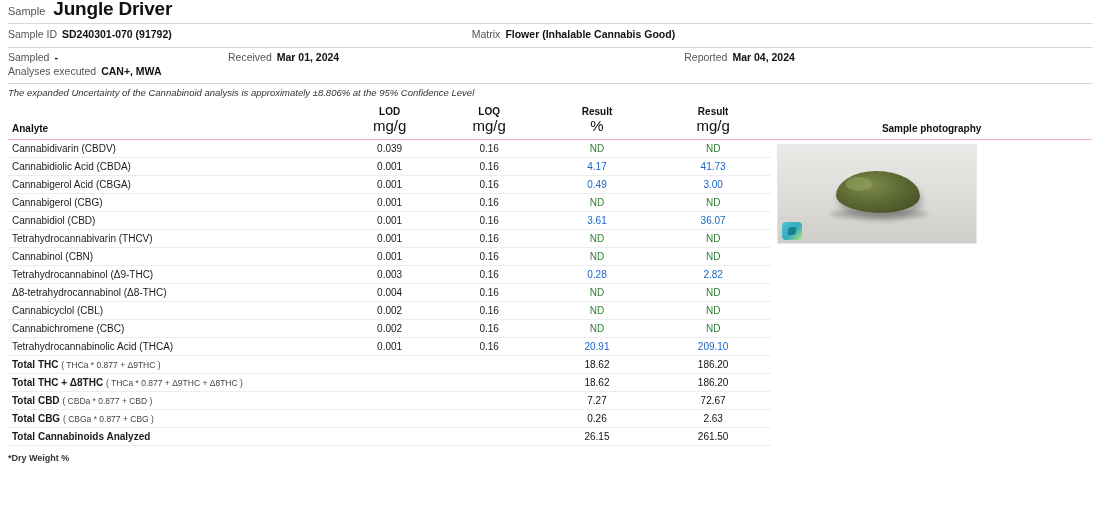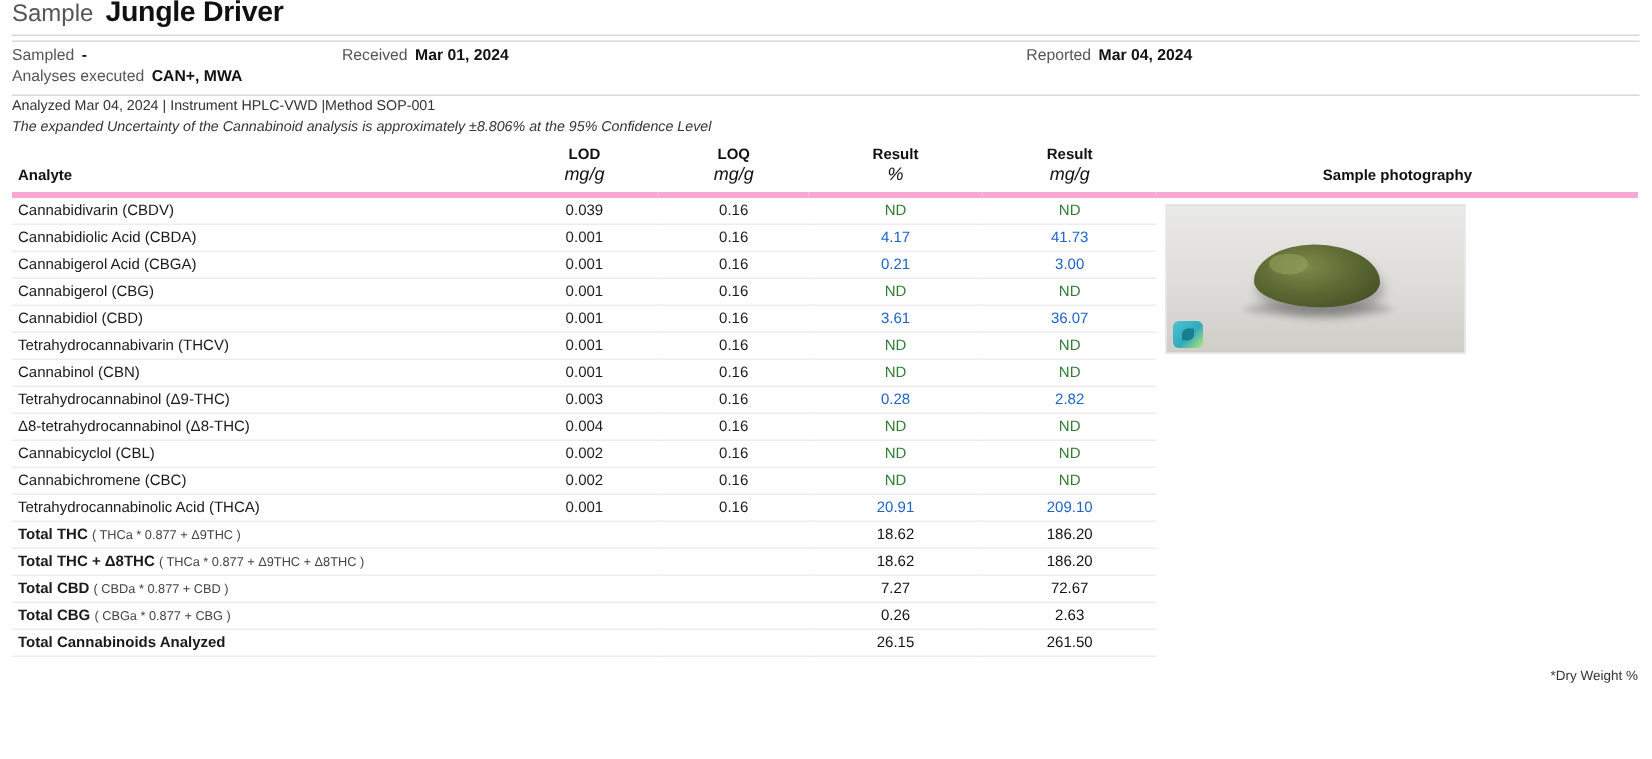--- a/index.html
+++ b/index.html
@@ -11,21 +11,21 @@
     color: #1a1a1a;
     overflow: hidden;
   }
   .page { position: relative; width: 1101px; height: 506px; padding: 0 8px; }
 
   
   .sample-head {
     display: flex; align-items: baseline; gap: 8px;
     padding-left: 0px; margin-top: -2px;
   }
-  .sample-label { font-size: 16px; color: #555; }
+  .sample-label { font-size: 11px; color: #555; }
   .sample-name { font-size: 19px; font-weight: bold; letter-spacing: -0.2px; color: #111; }
 
   .rule { border-top: 1px solid #d8d8d8; margin: 3px 0 0 0; }
 
   .meta-row { display: flex; align-items: baseline; font-size: 10.5px; padding: 4px 0 4px 0; }
   .meta-k { color: #555; }
   .meta-v { color: #111; font-weight: 600; margin-left: 5px; }
   .spacer-a { width: 310px; }
 
   .meta-row2 { display: flex; align-items: flex-end; font-size: 10.5px; padding: 3px 0 2px 0; }
@@ -33,23 +33,23 @@
 
   
   .sec-title { font-size: 17px; font-weight: 500; color: #222; margin: 10px 0 0 0; letter-spacing: -0.2px; }
   .sec-sub { font-size: 9.5px; color: #333; margin-top: 1px; }
   .sec-note { font-size: 9.5px; color: #333; margin-top: 3px; font-style: italic; }
 
   
   table.can { width: 1084px; border-collapse: collapse; margin-top: 6px; font-size: 10px; }
   table.can th {
     font-weight: bold; font-size: 10px; color: #111;
-    border-bottom: 4px solid #f9a8d4; padding: 2px 4px 5px 4px; vertical-align: bottom;
-  }
-  table.can th .unit { display: block; font-weight: normal; font-size: 12px; font-style: italic; }
+    border-bottom: 1px solid #f9a8d4; padding: 2px 4px 5px 4px; vertical-align: bottom;
+  }
+  table.can th .unit { display: block; font-weight: normal; font-size: 15px; }
   table.can td { padding: 3px 4px; border-bottom: 1px solid #ededed; }
   .ta-l { text-align: left; } .ta-c { text-align: center; }
   .analyte { width: 300px; }
   .col-lod { width: 90px; } .col-loq { width: 90px; }
   .col-res1 { width: 105px; } .col-res2 { width: 105px; }
   .col-photo { width: 290px; }
   .nd { color: #2f7d32; }
   .num { color: #1b63c4; }
   .totals td { font-weight: bold; border-bottom: 1px solid #e3e3e3; }
   .totals td.val { font-weight: normal; color: #111; }
@@ -80,52 +80,58 @@
     position: absolute; left: 4px; bottom: 3px; width: 20px; height: 18px;
     border-radius: 4px;
     background: linear-gradient(135deg, #46c3d6 0%, #2aa8bd 55%, #b9e86a 100%);
     opacity: 0.95;
   }
   .wm:after {
     content: ""; position: absolute; left: 6px; top: 5px; width: 8px; height: 8px;
     background: #0d7b8c; border-radius: 50% 10% 50% 10%;
   }
 
-  .dry-note { font-size: 9px; color: #333; text-align: right; width: 1084px; margin-top: 7px; font-weight: normal; }
+  .dry-note { font-size: 9px; color: #333; width: 1084px; margin-top: 7px; font-weight: bold; }
 </style>
 </head>
 <body>
 
 <div class="page">
 
   <div class="sample-head">
     <span class="sample-label">Sample</span>
     <span class="sample-name">Jungle Driver</span>
   </div>
   <div class="rule"></div>
 
+  <div class="meta-row">
+    <span class="meta-k">Sample ID</span>
+    <span class="meta-v">SD240301-070 (91792)</span>
+    <span class="spacer-a" style="width:300px;"></span>
+    <span class="meta-k">Matrix</span>
+    <span class="meta-v">Flower (Inhalable Cannabis Good)</span>
+  </div>
   <div class="rule"></div>
 
   <div class="meta-row2">
     <span class="meta-k">Sampled</span>
     <span class="meta-v">-</span>
     <span style="width:170px;"></span>
     <span class="meta-k">Received</span>
     <span class="meta-v">Mar 01, 2024</span>
     <span style="width:345px;"></span>
     <span class="meta-k">Reported</span>
     <span class="meta-v">Mar 04, 2024</span>
   </div>
   <div class="meta-row3">
     <span class="meta-k">Analyses executed</span>
     <span class="meta-v">CAN+, MWA</span>
   </div>
   <div class="rule"></div>
 
-  <div class="sec-sub">Analyzed Mar 04, 2024  |  Instrument HPLC-VWD  |Method SOP-001</div>
   <div class="sec-note">The expanded Uncertainty of the Cannabinoid analysis is approximately ±8.806% at the 95% Confidence Level</div>
 
   <table class="can">
     <thead>
       <tr>
         <th class="ta-l analyte">Analyte</th>
         <th class="ta-c col-lod">
           <span>LOD</span>
           <span class="unit">mg/g</span>
         </th>
@@ -163,21 +169,21 @@
           <td class="ta-l analyte">Cannabidiolic Acid (CBDA)</td>
           <td class="ta-c">0.001</td>
           <td class="ta-c">0.16</td>
           <td class="ta-c num">4.17</td>
           <td class="ta-c num">41.73</td>
         </tr>
         <tr>
           <td class="ta-l analyte">Cannabigerol Acid (CBGA)</td>
           <td class="ta-c">0.001</td>
           <td class="ta-c">0.16</td>
-          <td class="ta-c num">0.21</td>
+          <td class="ta-c num">0.49</td>
           <td class="ta-c num">3.00</td>
         </tr>
         <tr>
           <td class="ta-l analyte">Cannabigerol (CBG)</td>
           <td class="ta-c">0.001</td>
           <td class="ta-c">0.16</td>
           <td class="ta-c nd">ND</td>
           <td class="ta-c nd">ND</td>
         </tr>
         <tr>

